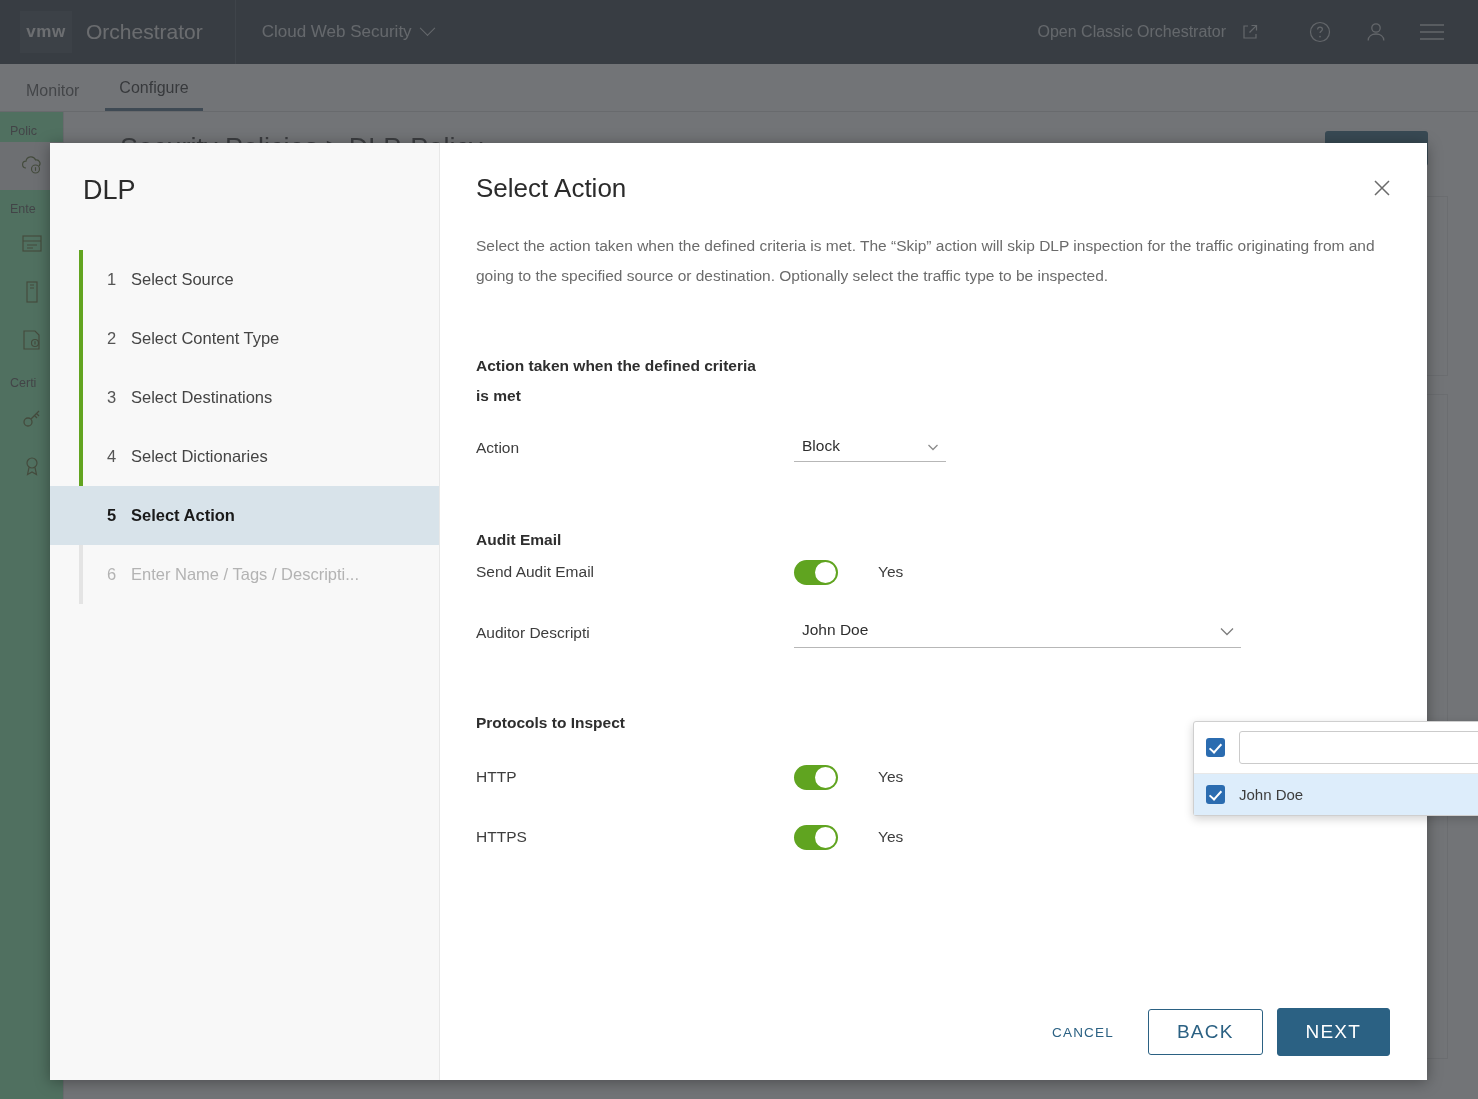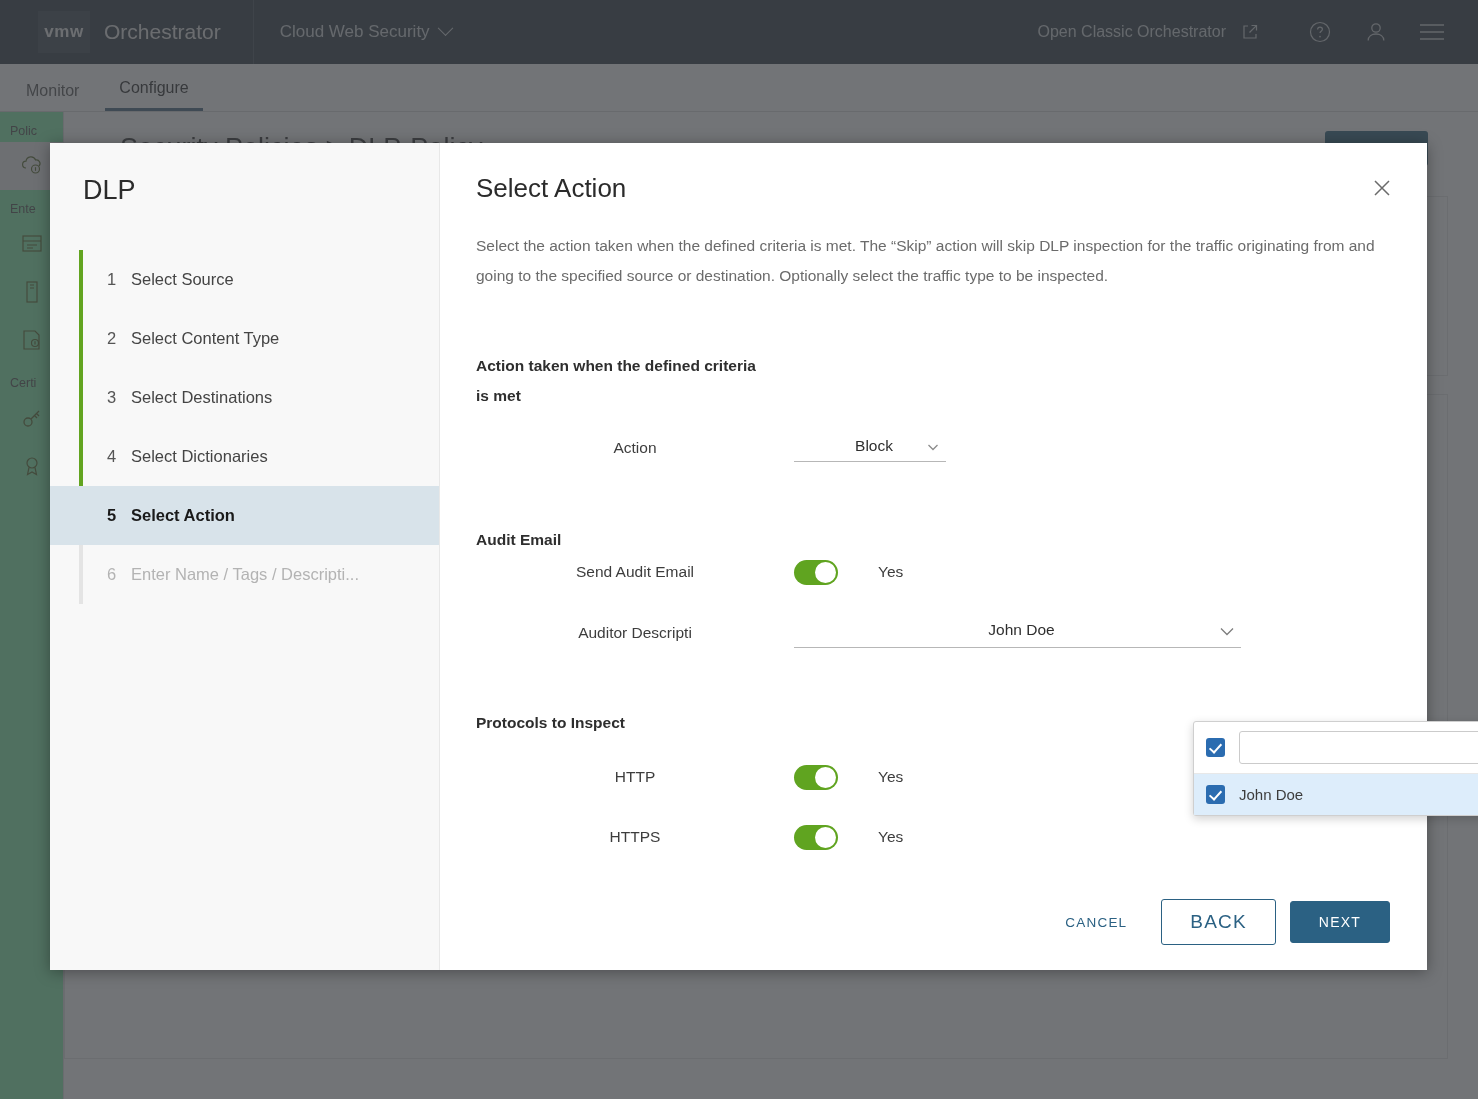--- a/index.html
+++ b/index.html
@@ -8,21 +8,21 @@
     overflow: hidden;
     font-family: "Liberation Sans", sans-serif;
     background: #fafafa;
   }
 
   
   #app-root { position: absolute; inset: 0; background: #fff; }
 
   .topbar {
     position: absolute; top: 0; left: 0; width: 1478px; height: 64px;
-    background: #313b44; display: flex; align-items: center; padding-left: 18px;
+    background: #313b44; display: flex; align-items: center;
   }
   .brand-logo {
     width: 52px; height: 42px; margin-left: 20px;
     background: #3d4852;
     display: flex; align-items: center; justify-content: center;
     font-weight: bold; font-size: 17px; letter-spacing: .5px; color: #e9e9e9;
   }
   .brand-name {
     color: #e3e3e3; font-size: 21px; margin-left: 14px; font-weight: 400;
   }
@@ -82,21 +82,21 @@
   }
   .bg-panel {
     position: absolute; background: #fff; border: 1px solid #e4e4e4;
   }
 
   
   #dim { position: absolute; inset: 0; background: rgba(60,63,66,0.72); }
 
   
   #modal {
-    position: absolute; left: 50px; top: 143px; width: 1377px; height: 827px;
+    position: absolute; left: 50px; top: 143px; width: 1377px; height: 937px;
     background: #fff; display: flex;
     box-shadow: 0 2px 14px rgba(0,0,0,.35);
   }
   .modal-left {
     width: 390px; background: #f8f8f8; border-right: 1px solid #e8e8e8;
     padding: 32px 0 0 0; position: relative;
   }
   .modal-title { font-size: 27px; font-weight: 300; color: #2b2b2b; padding-left: 33px; }
 
   .steps { position: relative; margin-top: 44px; }
@@ -122,21 +122,21 @@
     position: absolute; right: 30px; top: 30px; width: 30px; height: 30px;
     cursor: pointer; color: #6b6b6b;
   }
   .pane-desc {
     margin-top: 27px; font-size: 15.5px; line-height: 30px; color: #6b6b6b;
     max-width: 903px;
   }
   .section-head {
     font-size: 15.5px; font-weight: bold; color: #2e2e2e; line-height: 30px;
   }
-  .row { display: flex; align-items: center; height: 34px; text-align: center; }
+  .row { display: flex; align-items: center; height: 34px; }
   .row-label { width: 318px; font-size: 15.5px; color: #3d3d3d; }
 
   .sel-underline {
     position: relative; width: 152px; border-bottom: 1px solid #b7b7b7;
     padding: 2px 0 6px 8px; font-size: 15.5px; color: #2e2e2e; cursor: pointer;
   }
   .sel-underline .cv { position: absolute; right: 6px; top: 5px; color: #8c8c8c; }
 
   .sel-wide {
     position: relative; width: 447px; border-bottom: 1px solid #b7b7b7;
@@ -188,21 +188,21 @@
   .btn-link {
     color: #2b6183; font-size: 13.5px; letter-spacing: 1.2px; padding: 10px 16px;
     cursor: pointer; background: none; border: none; font-family: inherit;
   }
   .btn-outline {
     color: #2b6183; font-size: 19px; letter-spacing: 1.2px;
     border: 1px solid #2b6183; border-radius: 3px; background: #fff;
     padding: 11px 28px; margin-left: 18px; cursor: pointer; font-family: inherit;
   }
   .btn-solid {
-    color: #fff; font-size: 14px; letter-spacing: 1.2px;
+    color: #fff; font-size: 19px; letter-spacing: 1.2px;
     background: #2b6183; border: 1px solid #2b6183; border-radius: 3px;
     padding: 12px 28px; margin-left: 14px; cursor: pointer; font-family: inherit;
   }
 </style>
 </head>
 <body>
 
 <div id="app-root">
 
   <div class="topbar">

